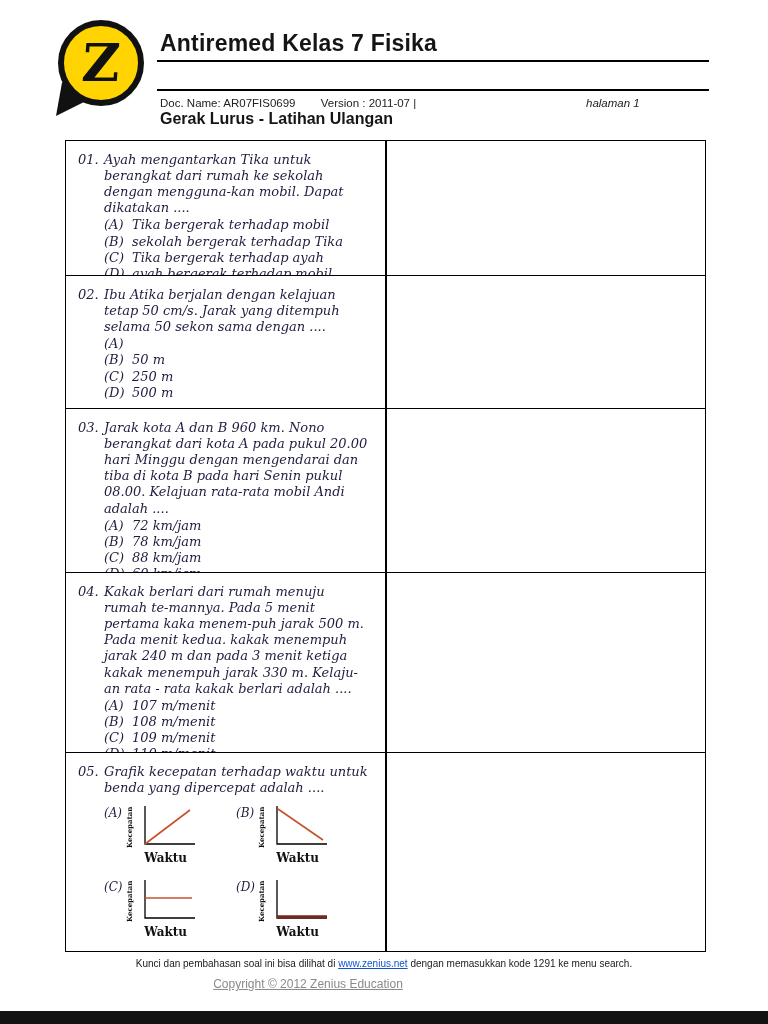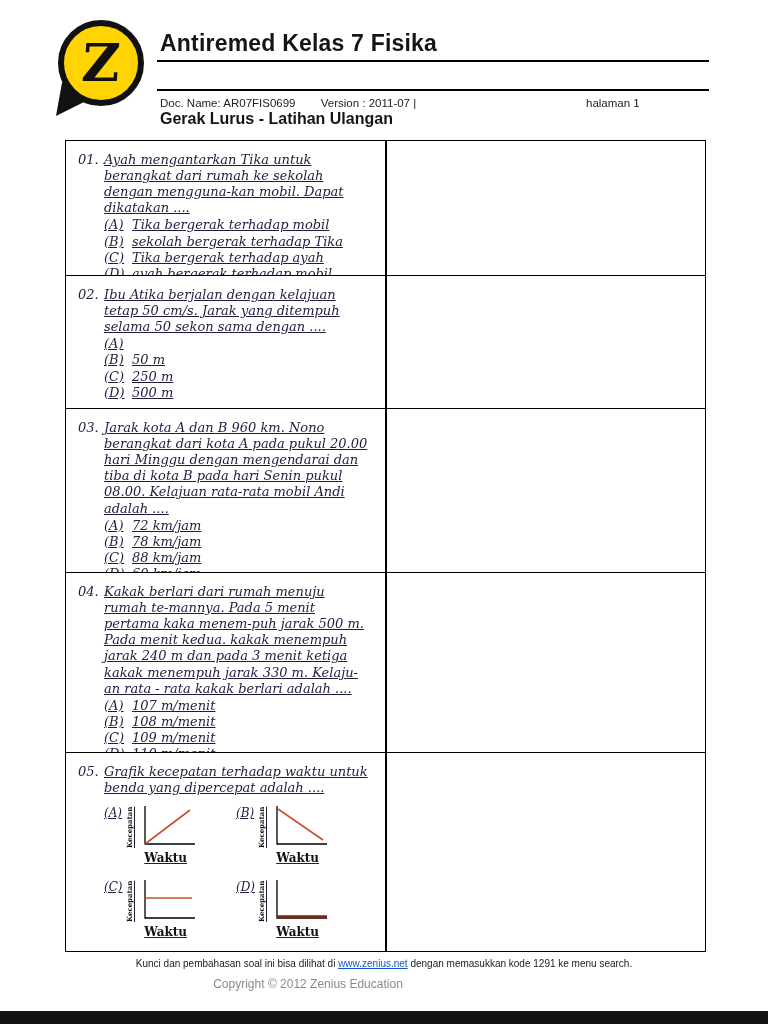--- a/index.html
+++ b/index.html
@@ -37,21 +37,21 @@
     font-size: 16px; font-weight: bold; color: #151515; margin-top: 44px;
   }
   .rule2 { position: absolute; left: 157px; top: 89px; width: 552px; height: 2px; background: #000; }
   .docline {
     position: absolute; left: 160px; top: 97px;
     font-size: 11.5px; color: #222;
   }
   .docline .version { margin-left: 22px; }
   .page-num {
     position: absolute; left: 586px; top: 97px;
-    font-size: 11.5px; color: #222;
+    font-size: 11.5px; color: #222; font-style: italic;
   }
 
   
   .qtable {
     position: absolute; left: 65px; top: 140px; width: 641px; height: 812px;
     border: 1.5px solid #000; display: flex; flex-direction: column;
   }
   .col-divider {
     position: absolute; left: 319px; top: 0; bottom: 0; width: 1.5px; background: #000;
   }
@@ -62,21 +62,21 @@
   .qrow.r4 { height: 180px; }
   .qrow.r5 { flex: 1; border-bottom: none; }
 
   .qcell {
     width: 318px; padding: 11px 8px 4px 12px;
     font-family: "DejaVu Serif", serif; font-style: italic;
     font-size: 13px; line-height: 1.24; color: #1d1d3f;
   }
   .qflex { display: flex; }
   .qnum { width: 26px; flex: 0 0 26px; }
-  .qbody { flex: 1; max-width: 264px; text-decoration: underline; }
+  .qbody { flex: 1; max-width: 264px; }
   .opts { margin-top: 1px; }
   .opt { display: flex; }
   .optlabel { width: 28px; flex: 0 0 28px; }
   .opttext { flex: 1; }
 
   
   .graphs {
     display: grid; grid-template-columns: 118px 118px;
     gap: 12px 14px; margin-top: 8px; margin-left: 0px;
   }
@@ -96,21 +96,21 @@
   }
 
   
   .footer-line {
     position: absolute; left: 0; top: 958px; width: 768px;
     text-align: center; font-size: 10px; color: #1a1a1a;
   }
   .footer-link { color: #1155CC; text-decoration: underline; cursor: pointer; }
   .copyright {
     position: absolute; left: 0; top: 977px; width: 616px;
-    text-align: center; font-size: 12px; color: #8a8a8a;
+    text-align: center; font-size: 12px; color: #8a8a8a; text-decoration: underline;
   }
   .bottom-bar {
     position: absolute; left: 0; bottom: 0; width: 768px; height: 13px; background: #121212;
   }
 </style>
 </head>
 <body>
 
 <div class="page">
 

